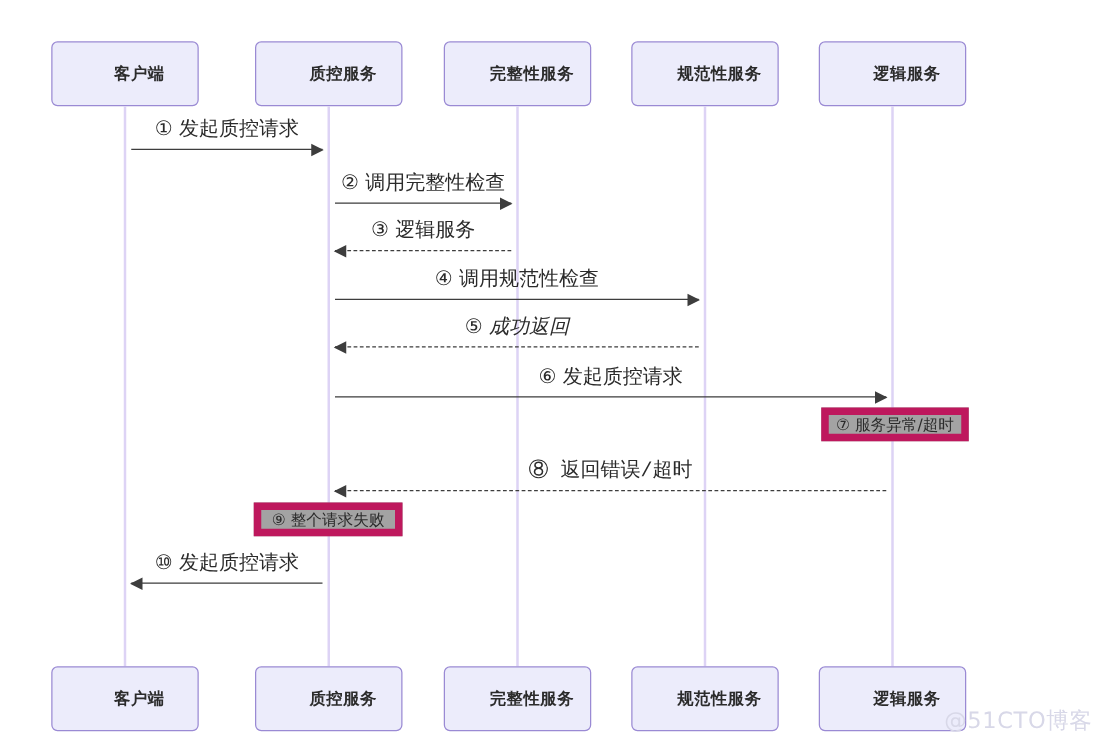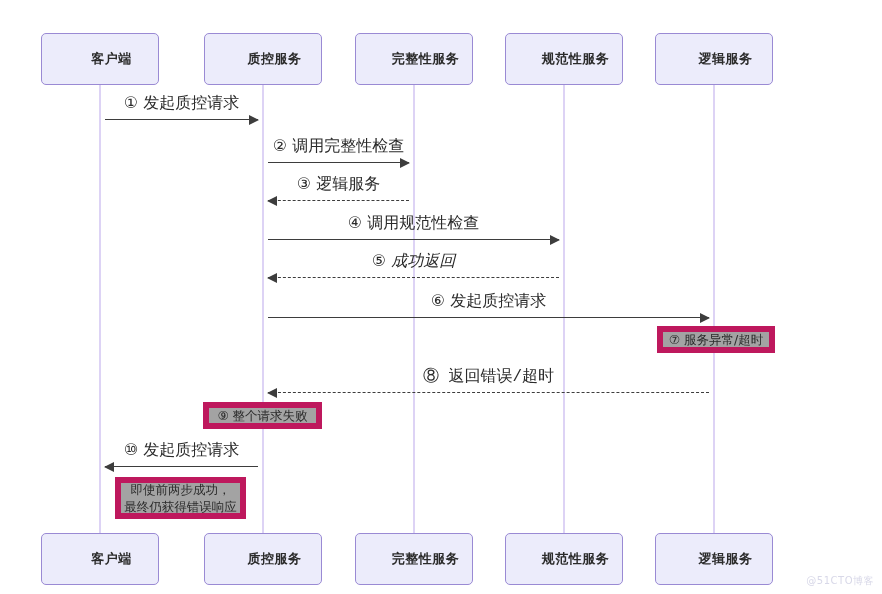--- a/index.html
+++ b/index.html
@@ -106,21 +106,21 @@
     color: #2b2b2b;
     white-space: nowrap;
     line-height: 17px;
     text-align: center;
   }
   
   .watermark {
     position: absolute;
     right: 8px;
     bottom: 6px;
-    font-size: 10px;
+    font-size: 18px;
     color: #D8D8E8;
     letter-spacing: 0.5px;
     user-select: none;
   }
 </style>
 </head>
 <body>
 
 <div id="diagram">
 
@@ -186,24 +186,20 @@
     <span class="line"></span>
     <span class="head"></span>
   </div>
 
   <div class="note" id="n-0" style="left: 657px; top: 326px; width: 118px; height: 27px;">
     <span class="nline">⑦ 服务异常/超时</span>
   </div>
   <div class="note" id="n-1" style="left: 203px; top: 402px; width: 119px; height: 27px;">
     <span class="nline">⑨ 整个请求失败</span>
   </div>
-  <div class="note" id="n-2" style="left: 115px; top: 477px; width: 131px; height: 42px;">
-    <span class="nline">即使前两步成功，</span>
-    <span class="nline">最终仍获得错误响应</span>
-  </div>
 
   <div class="participant" id="p-bot-0" style="left: 41px; top: 533px;">
     <span class="plabel">客户端</span>
   </div>
   <div class="participant" id="p-bot-1" style="left: 204px; top: 533px;">
     <span class="plabel">质控服务</span>
   </div>
   <div class="participant" id="p-bot-2" style="left: 355px; top: 533px;">
     <span class="plabel">完整性服务</span>
   </div>

